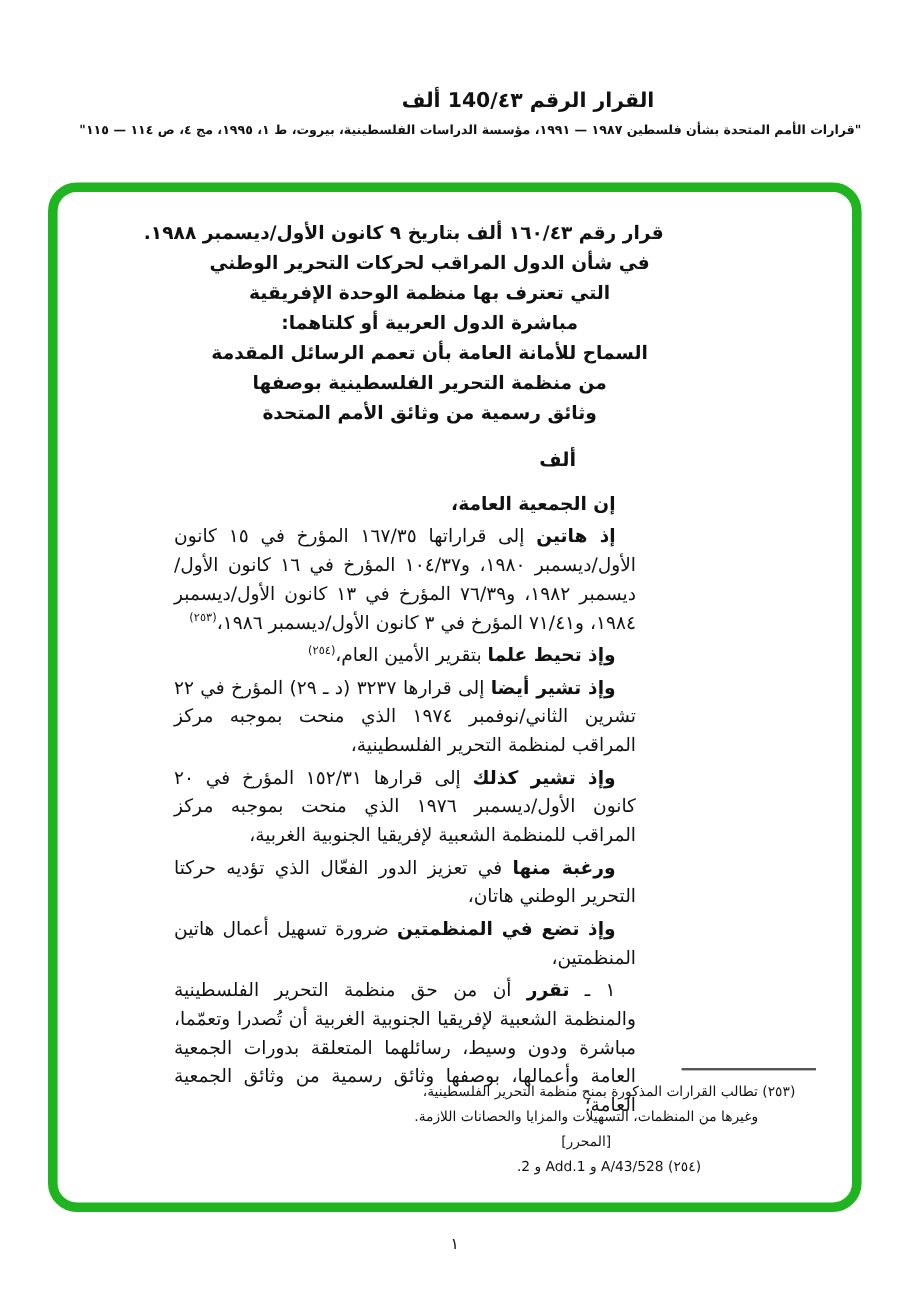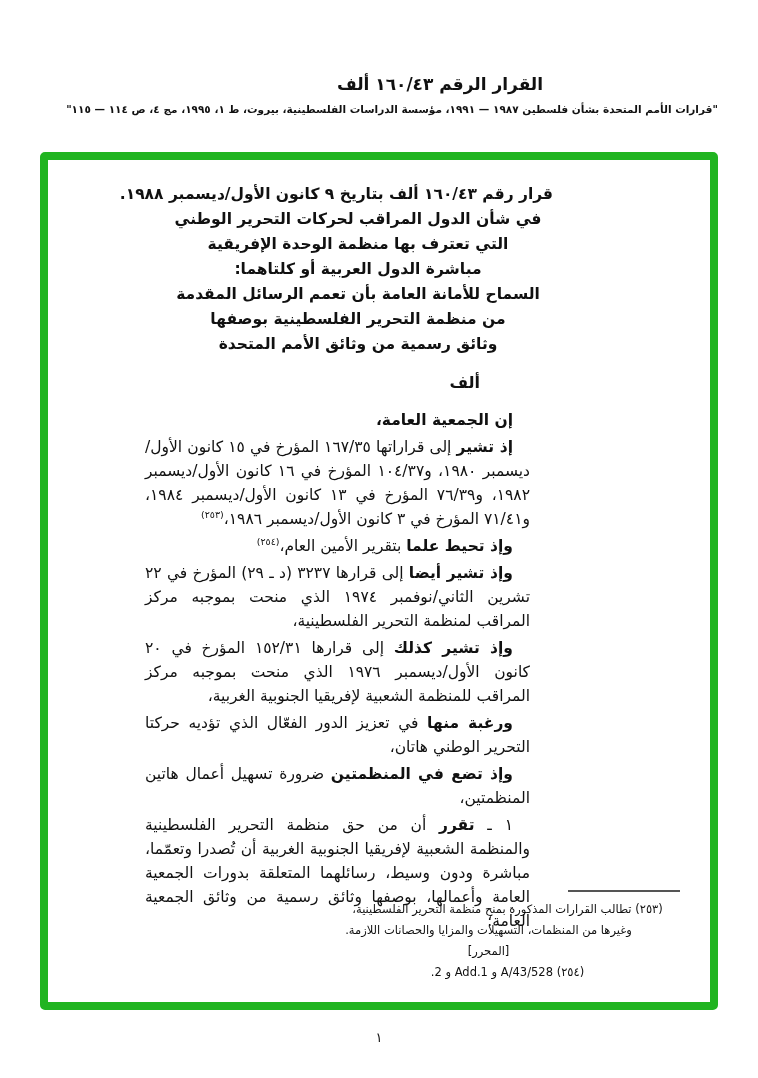--- a/index.html
+++ b/index.html
@@ -12,21 +12,21 @@
     font-weight:bold; font-size:17px;
   }
   .source-line {
     position:absolute; top:103px; left:0; width:758px; box-sizing:border-box;
     padding-left:26px; text-align:center; direction:rtl;
     font-weight:bold; font-size:10.5px; letter-spacing:0.2px;
   }
 
   .frame {
     position:absolute; left:40px; top:152px; width:678px; height:858px;
-    box-sizing:border-box; border:8px solid #21b421; border-radius:5px;
+    box-sizing:border-box; border:8px solid #21b421; border-radius:24px;
     background:transparent;
     padding-left:20px;
   }
 
   .heading {
     position:absolute; top:22px; left:115px; width:390px;
     text-align:center; direction:rtl;
     font-weight:bold; font-size:15.5px; line-height:25px;
   }
   .heading .heading-line { white-space:nowrap; }
@@ -57,41 +57,41 @@
   .page-number {
     position:absolute; top:1030px; left:0; width:758px;
     text-align:center; font-size:13px;
   }
 </style>
 </head>
 <body>
 
 <div class="page">
 
-  <div class="doc-title">القرار الرقم ١٦٠/٤٣ ألف</div>
+  <div class="doc-title">القرار الرقم 140/٤٣ ألف</div>
 
   <div class="source-line">"قرارات الأمم المتحدة بشأن فلسطين ١٩٨٧ — ١٩٩١، مؤسسة الدراسات الفلسطينية، بيروت، ط ١، ١٩٩٥، مج ٤، ص ١١٤ — ١١٥"</div>
 
   <div class="frame" style="border-color: rgb(33, 180, 33);">
 
     <div class="heading">
         <div class="heading-line">قرار رقم ١٦٠/٤٣ ألف بتاريخ ٩ كانون الأول/ديسمبر ١٩٨٨.</div>
         <div class="heading-line">في شأن الدول المراقب لحركات التحرير الوطني</div>
         <div class="heading-line">التي تعترف بها منظمة الوحدة الإفريقية</div>
         <div class="heading-line">مباشرة الدول العربية أو كلتاهما:</div>
         <div class="heading-line">السماح للأمانة العامة بأن تعمم الرسائل المقدمة</div>
         <div class="heading-line">من منظمة التحرير الفلسطينية بوصفها</div>
         <div class="heading-line">وثائق رسمية من وثائق الأمم المتحدة</div>
       </div>
 
     <div class="section-label">ألف</div>
 
     <div class="body-text">
         <p><span class="lead">إن الجمعية العامة،</span></p>
-        <p><span class="lead">إذ تشير</span> إلى قراراتها ١٦٧/٣٥ المؤرخ في ١٥ كانون الأول/ديسمبر ١٩٨٠، و١٠٤/٣٧ المؤرخ في ١٦ كانون الأول/ديسمبر ١٩٨٢، و٧٦/٣٩ المؤرخ في ١٣ كانون الأول/ديسمبر ١٩٨٤، و٧١/٤١ المؤرخ في ٣ كانون الأول/ديسمبر ١٩٨٦،<sup class="note">(٢٥٣)</sup></p>
+        <p><span class="lead">إذ هاتين</span> إلى قراراتها ١٦٧/٣٥ المؤرخ في ١٥ كانون الأول/ديسمبر ١٩٨٠، و١٠٤/٣٧ المؤرخ في ١٦ كانون الأول/ديسمبر ١٩٨٢، و٧٦/٣٩ المؤرخ في ١٣ كانون الأول/ديسمبر ١٩٨٤، و٧١/٤١ المؤرخ في ٣ كانون الأول/ديسمبر ١٩٨٦،<sup class="note">(٢٥٣)</sup></p>
         <p><span class="lead">وإذ تحيط علما</span> بتقرير الأمين العام،<sup class="note">(٢٥٤)</sup></p>
         <p><span class="lead">وإذ تشير أيضا</span> إلى قرارها ٣٢٣٧ (د ـ ٢٩) المؤرخ في ٢٢ تشرين الثاني/نوفمبر ١٩٧٤ الذي منحت بموجبه مركز المراقب لمنظمة التحرير الفلسطينية،</p>
         <p><span class="lead">وإذ تشير كذلك</span> إلى قرارها ١٥٢/٣١ المؤرخ في ٢٠ كانون الأول/ديسمبر ١٩٧٦ الذي منحت بموجبه مركز المراقب للمنظمة الشعبية لإفريقيا الجنوبية الغربية،</p>
         <p><span class="lead">ورغبة منها</span> في تعزيز الدور الفعّال الذي تؤديه حركتا التحرير الوطني هاتان،</p>
         <p><span class="lead">وإذ تضع في المنظمتين</span> ضرورة تسهيل أعمال هاتين المنظمتين،</p>
         <p>١ ـ <span class="lead">تقرر</span> أن من حق منظمة التحرير الفلسطينية والمنظمة الشعبية لإفريقيا الجنوبية الغربية أن تُصدرا وتعمّما، مباشرة ودون وسيط، رسائلهما المتعلقة بدورات الجمعية العامة وأعمالها، بوصفها وثائق رسمية من وثائق الجمعية العامة؛</p>
       </div>
 
     <div class="footnotes">
       <div class="fn-rule" style="border-top-color: rgb(85, 85, 85);"></div>

